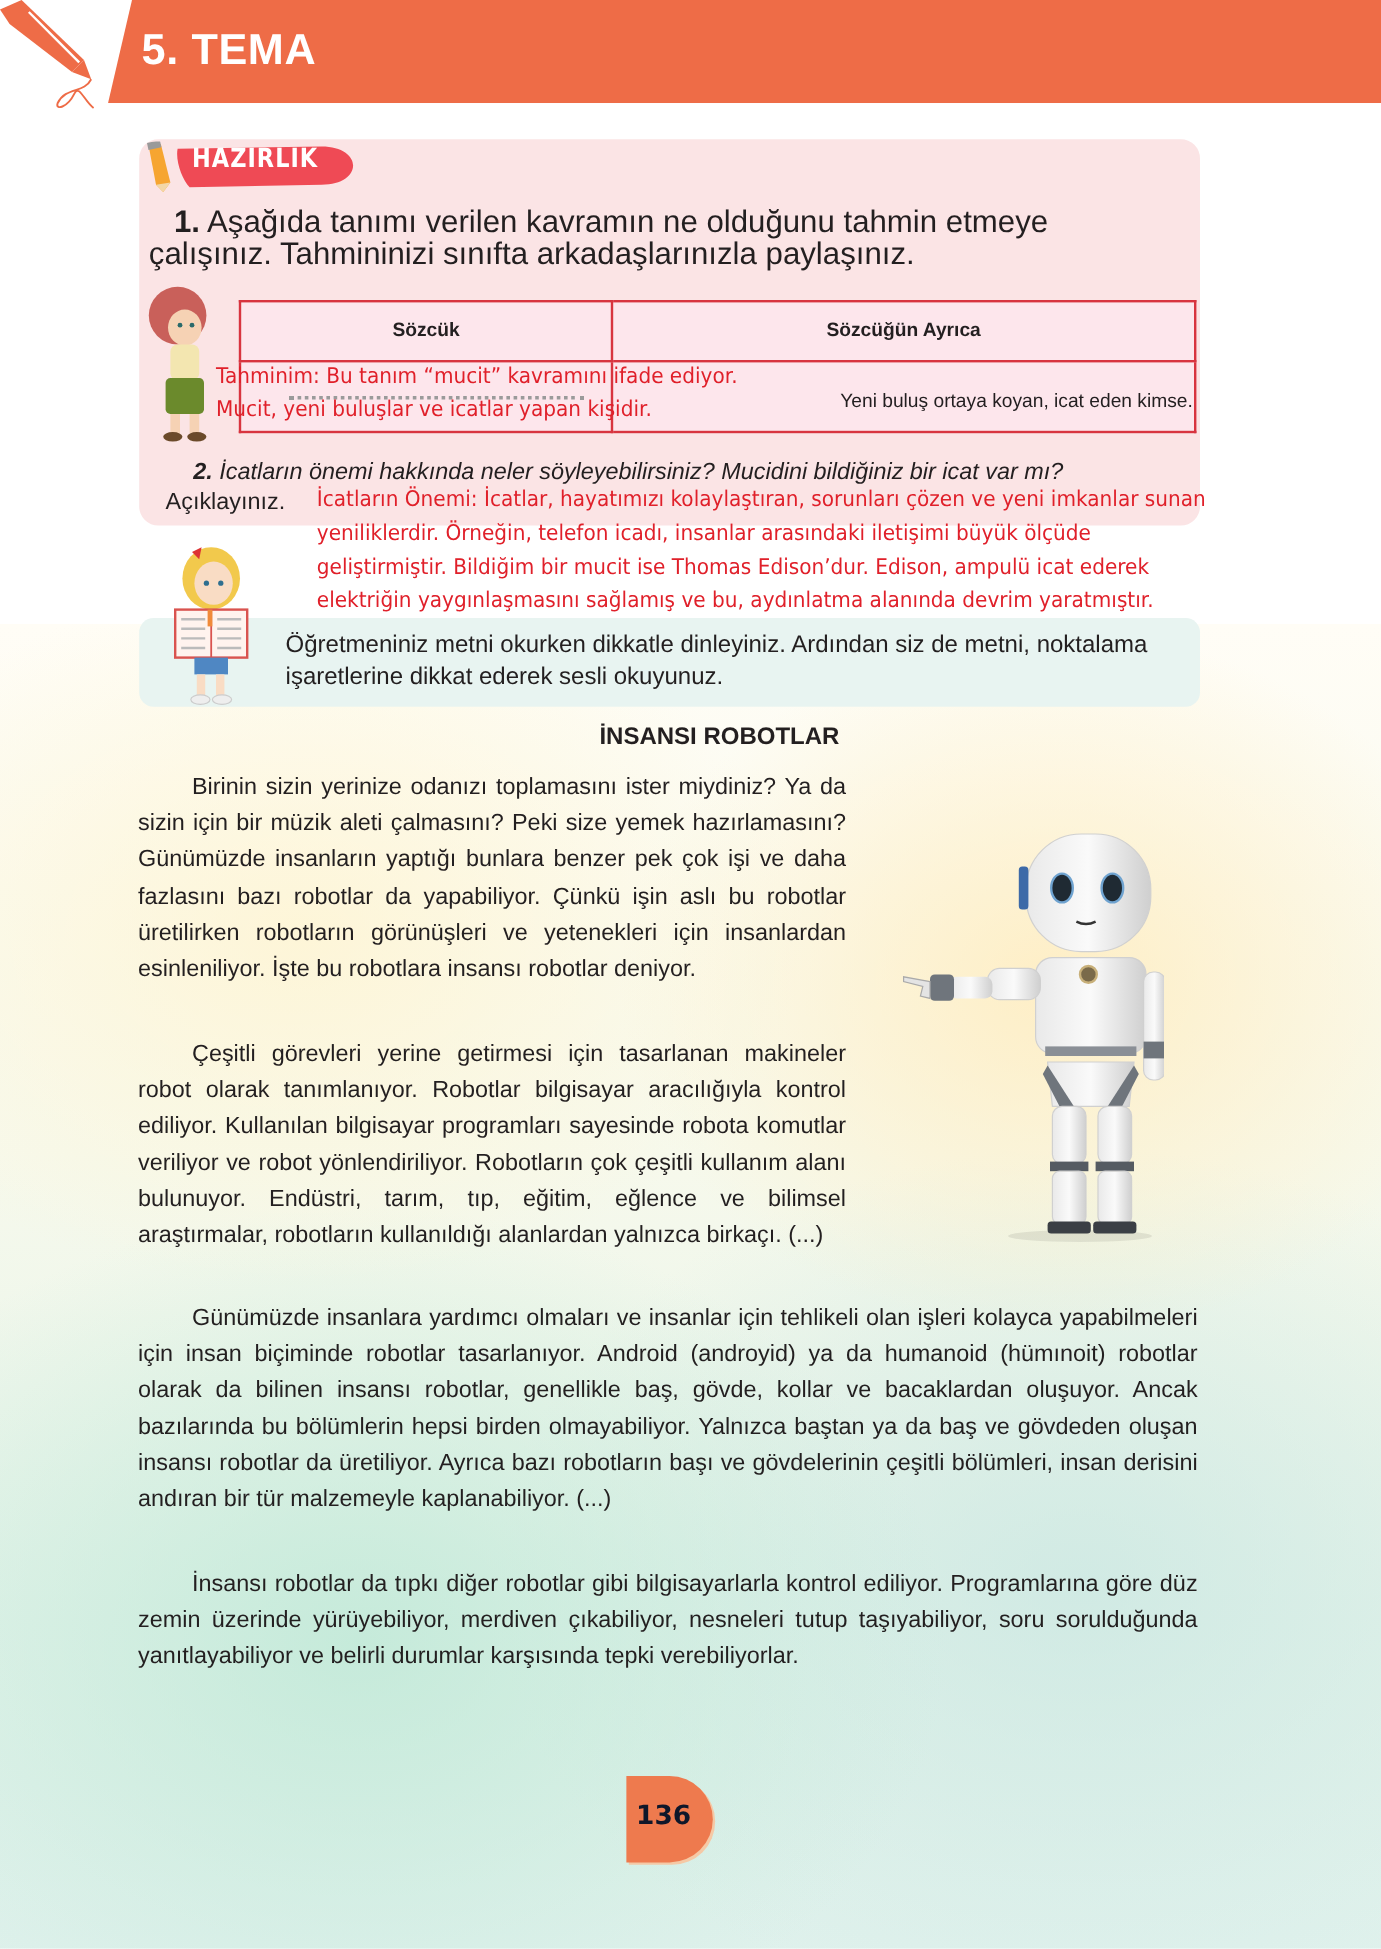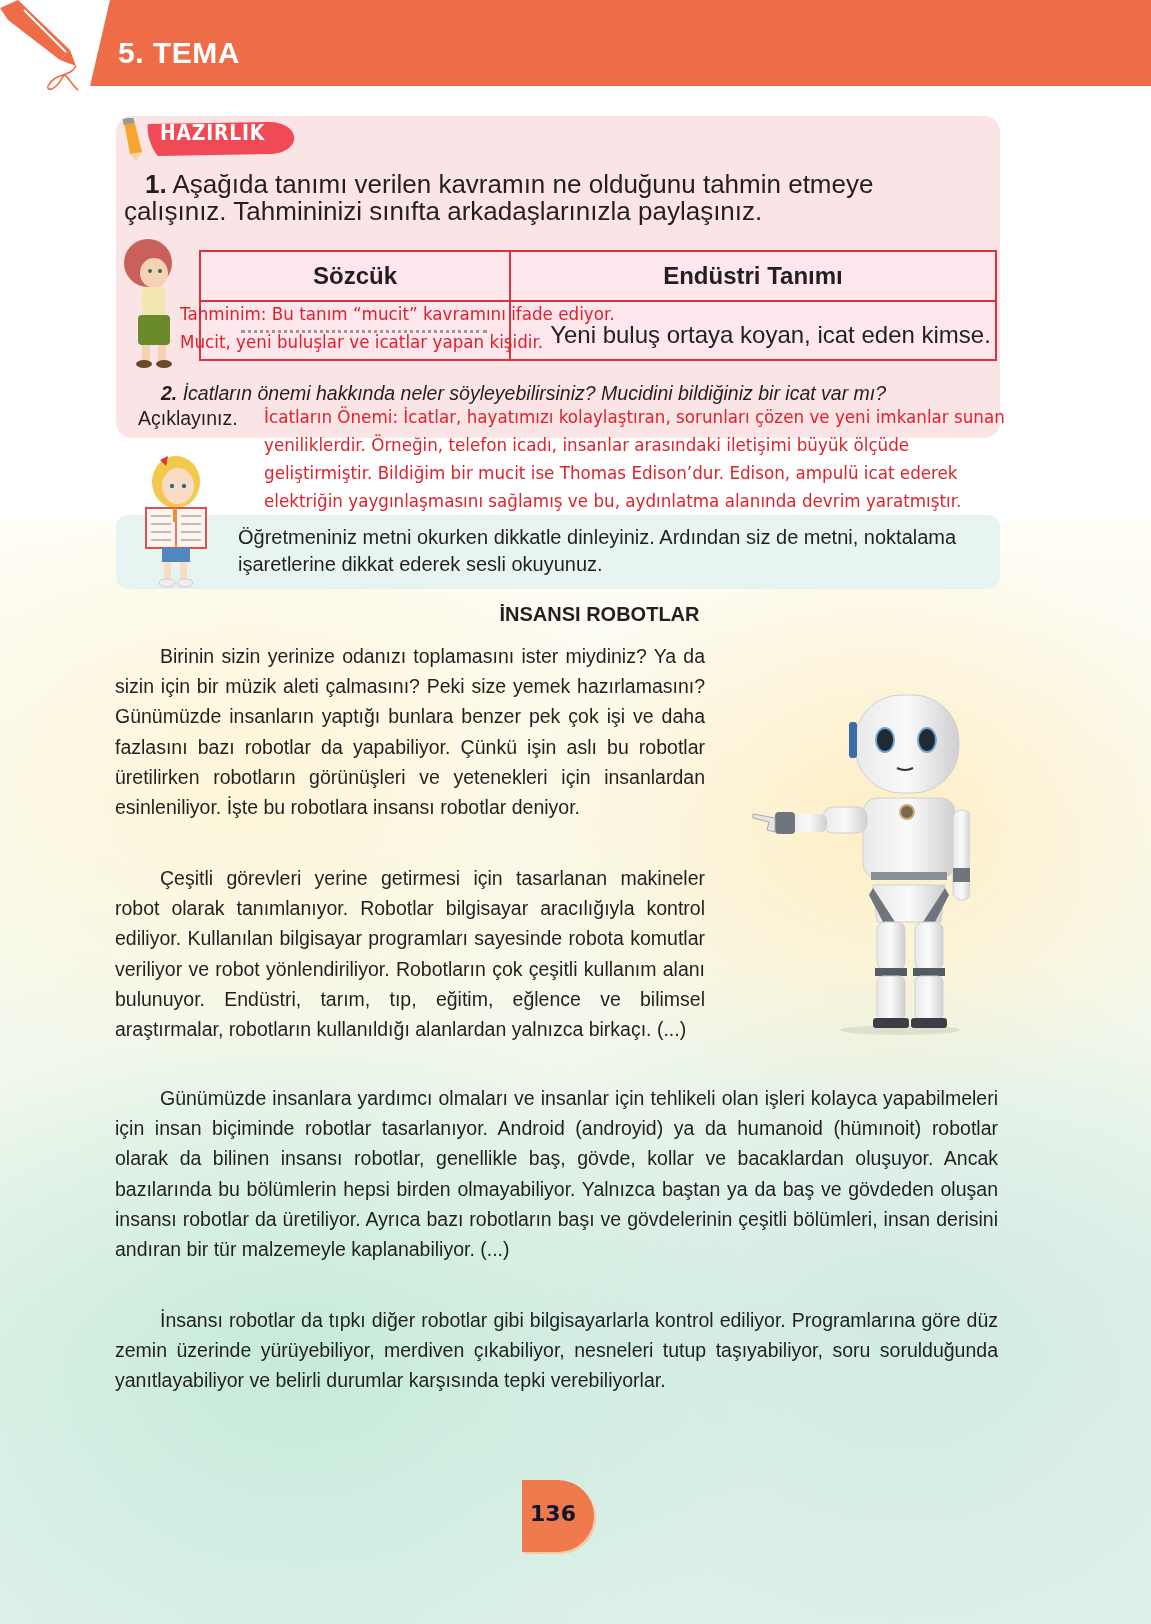--- a/index.html
+++ b/index.html
@@ -10,38 +10,38 @@
     background:
       radial-gradient(ellipse 520px 420px at 880px 300px, rgba(255,236,190,0.85), rgba(255,236,190,0) 70%),
       radial-gradient(ellipse 600px 420px at 250px 260px, rgba(255,243,205,0.7), rgba(255,243,205,0) 70%),
       radial-gradient(ellipse 700px 520px at 300px 850px, rgba(190,232,214,0.8), rgba(190,232,214,0) 70%),
       radial-gradient(ellipse 700px 520px at 900px 800px, rgba(200,230,225,0.7), rgba(200,230,225,0) 70%),
       linear-gradient(180deg,#fffdf6 0%,#f7f9ec 40%,#e3f3ea 75%,#dff1ec 100%);}
   
   .header{position:absolute;left:0;top:0;width:1151px;height:88px;}
   .header-band{position:absolute;left:90px;top:0;width:1061px;height:86px;
     background:#ee6c47;clip-path:polygon(20px 0,100% 0,100% 100%,0 100%);}
-  .header-title{position:absolute;left:118px;top:20px;font-size:30px;font-weight:bold;color:#fff;letter-spacing:0.5px;margin-top:16px;}
+  .header-title{position:absolute;left:118px;top:20px;font-size:36px;font-weight:bold;color:#fff;letter-spacing:0.5px;}
   .pen-icon{position:absolute;left:0;top:0;width:100px;height:95px;}
   
   .prep-box{position:absolute;left:116px;top:116px;width:884px;height:322px;background:#fbe4e5;border-radius:16px;}
   .prep-badge{position:absolute;left:118px;top:118px;width:185px;height:42px;}
   .prep-badge-label{position:absolute;left:160px;top:120px;font-size:22px;font-weight:bold;color:#fff;letter-spacing:1px;
     font-family:"DejaVu Sans",sans-serif;transform:scaleX(0.85);transform-origin:left;}
   .q1{position:absolute;left:124px;top:171px;width:855px;font-size:26px;line-height:27px;}
   .q1 .num,.q2 .num{font-weight:bold;}
   .indent{display:inline-block;width:21px;}
   .boy-icon{position:absolute;left:118px;top:235px;width:66px;height:135px;}
   table.vocab{position:absolute;left:199px;top:250px;width:798px;border-collapse:collapse;background:#fde6ec;}
-  table.vocab th,table.vocab td{border:2px solid #d8343f;font-size:24px;}
+  table.vocab th,table.vocab td{border:2px solid #d8343f;font-size:16px;}
   table.vocab th{height:46px;font-weight:bold;text-align:center;}
   table.vocab td{height:46px;}
   .col1{width:306px;}
   .dotline{position:absolute;left:241px;top:330px;width:246px;border-bottom:3px dotted #9a9a9a;}
-  .def-cell{text-align:center;padding-left:36px;padding-top:10px;vertical-align:middle;}
+  .def-cell{text-align:right;padding-left:36px;padding-top:10px;vertical-align:middle;}
   .red{color:#e0202a;font-family:"DejaVu Sans",sans-serif;}
   .ans1{position:absolute;left:180px;top:300px;font-size:18px;line-height:28px;transform:scaleX(0.93);transform-origin:left;white-space:nowrap;}
   .q2{position:absolute;left:140px;top:379px;width:870px;font-size:19.5px;line-height:29px;font-style:italic;}
   .q2b{position:absolute;left:138px;top:407px;font-size:19.5px;}
   .ans2{position:absolute;left:264px;top:403px;font-size:18px;line-height:28px;white-space:nowrap;transform:scaleX(0.93);transform-origin:left;}
   
   .listen-box{position:absolute;left:116px;top:515px;width:884px;height:74px;background:#e8f4f1;border-radius:12px;}
   .girl-icon{position:absolute;left:140px;top:452px;width:72px;height:138px;}
   .listen-text{position:absolute;left:238px;top:524px;width:750px;font-size:20px;line-height:27px;}
   
@@ -99,21 +99,21 @@
   <rect x="24" y="110" width="8" height="16" fill="#f6d2b4"></rect>
     <rect x="40" y="110" width="8" height="16" fill="#f6d2b4"></rect>
   <ellipse cx="26" cy="129" rx="8" ry="4" fill="#6b4a2a"></ellipse>
     <ellipse cx="46" cy="129" rx="8" ry="4" fill="#6b4a2a"></ellipse>
 </svg>
 
 <table class="vocab">
   <tbody>
       <tr>
     <th class="col1">Sözcük</th>
-    <th>Endüstri Tanımı</th>
+    <th>Sözcüğün Ayrıca</th>
   </tr>
   <tr>
     <td></td>
     <td class="def-cell">Yeni buluş ortaya koyan, icat eden kimse.</td>
   </tr>
 </tbody>
   </table>
 <div class="dotline"></div>
 
 <div class="ans1 red">

